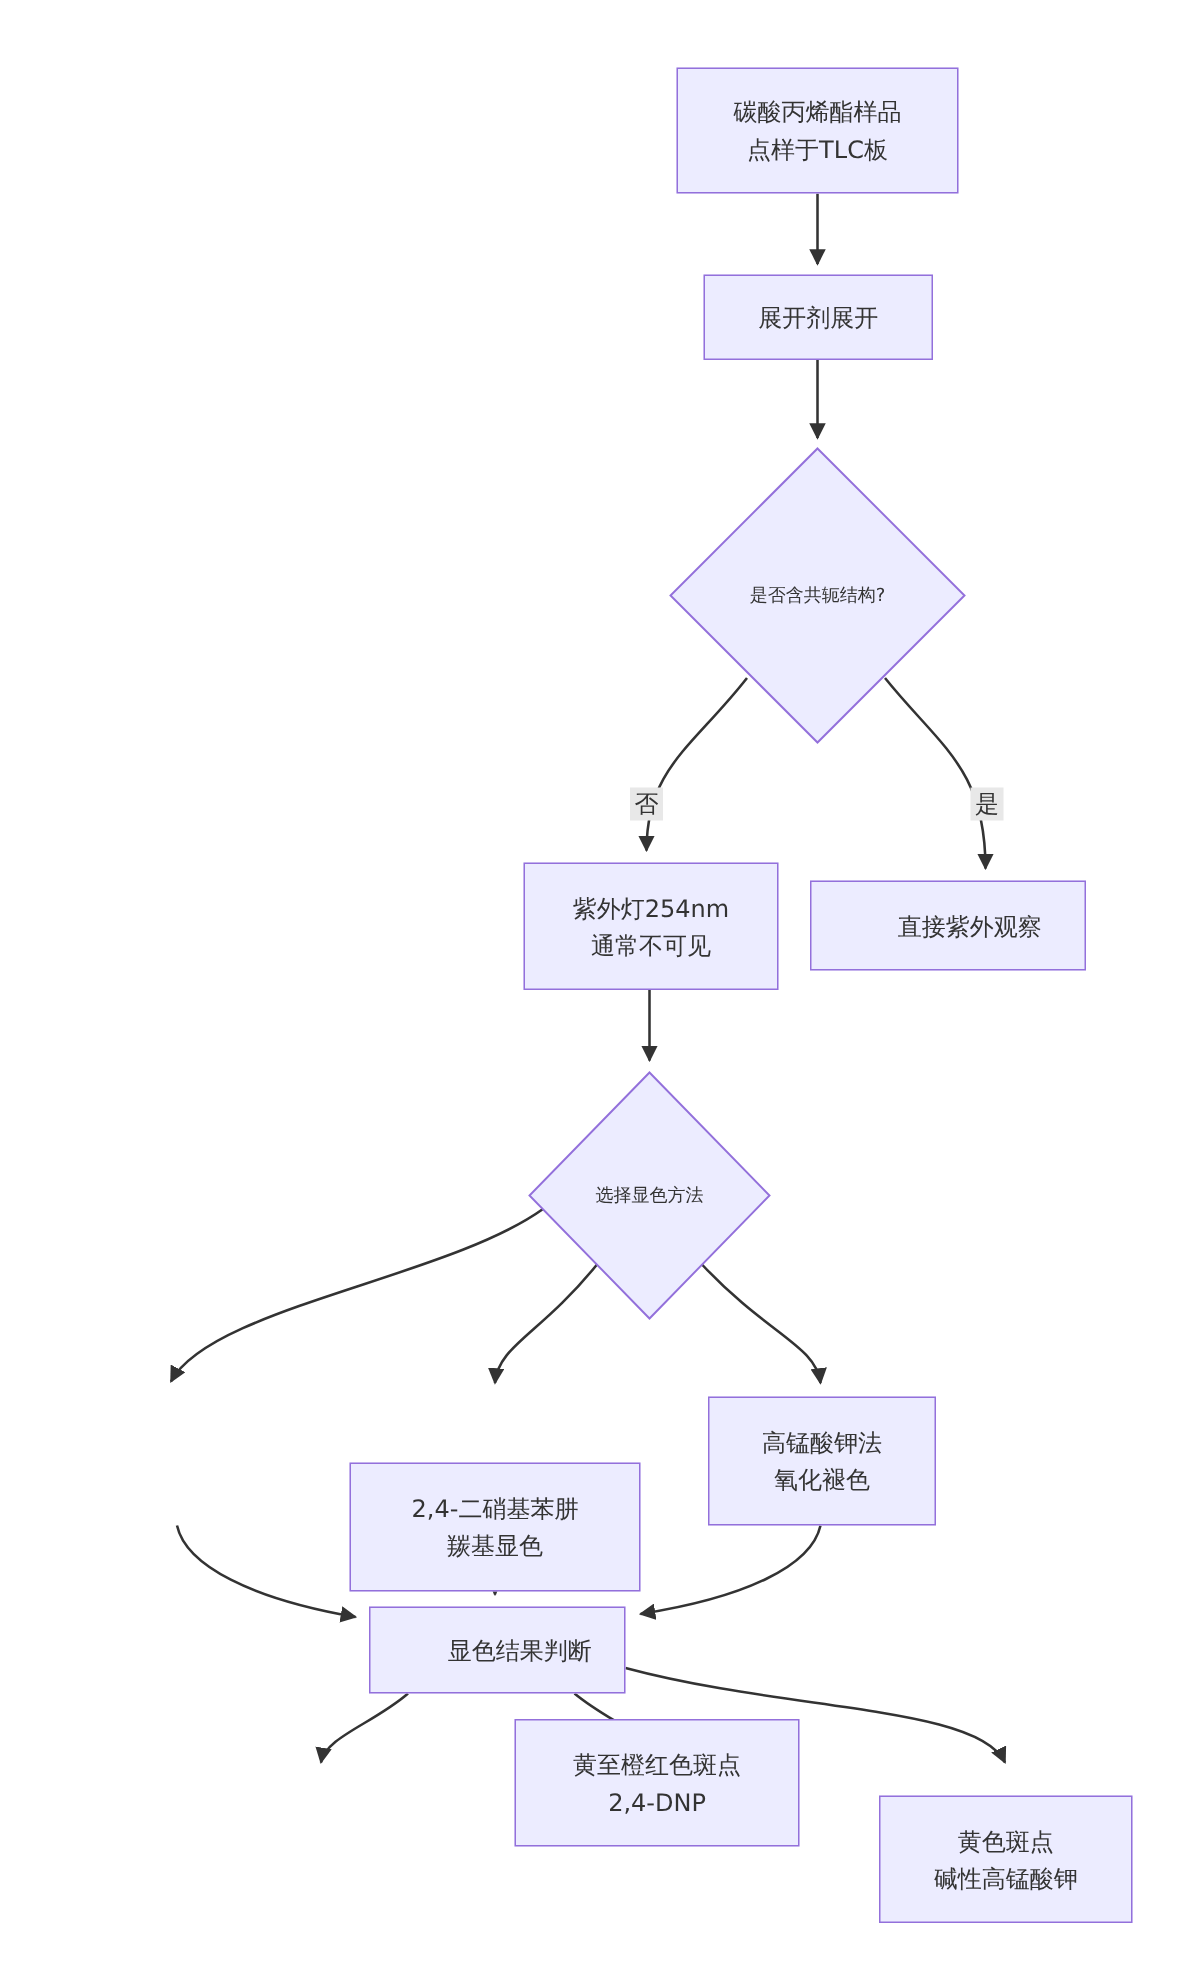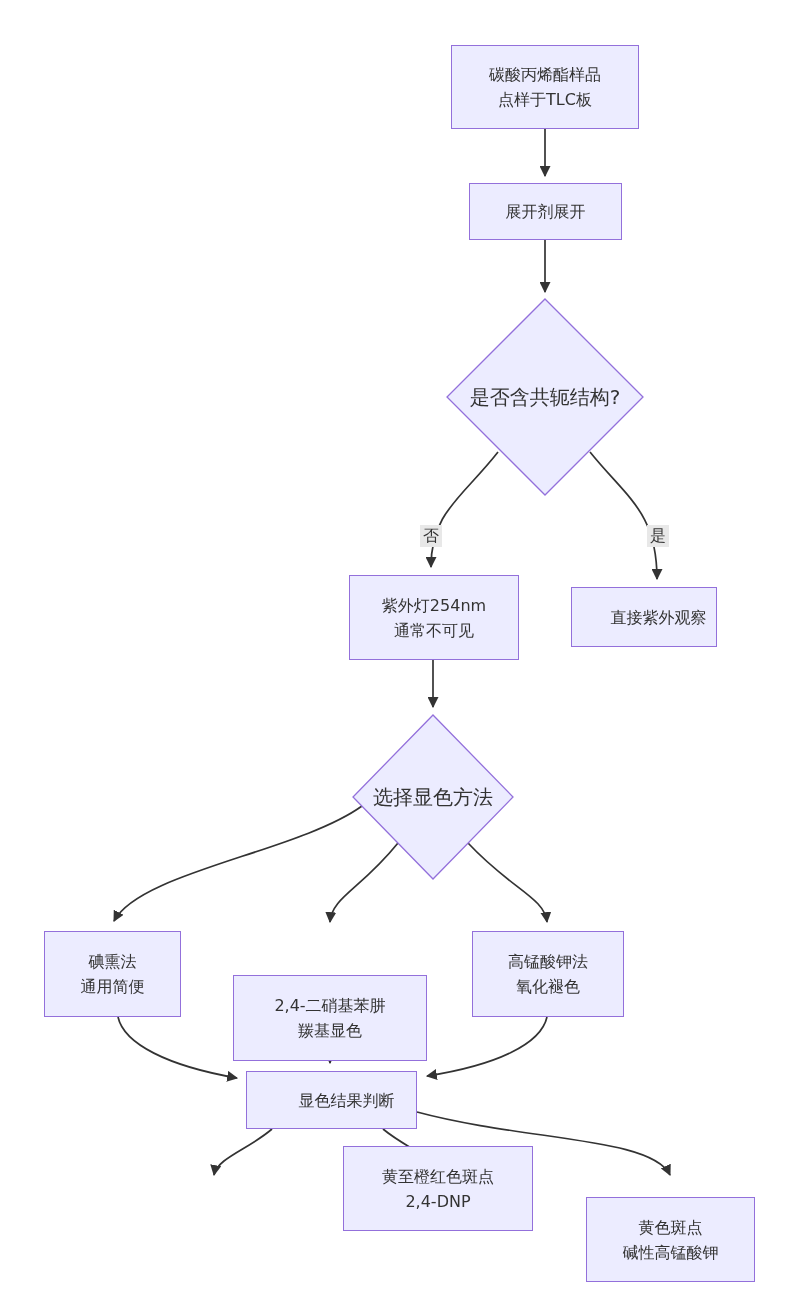--- a/index.html
+++ b/index.html
@@ -27,21 +27,21 @@
     align-items: center;
     justify-content: center;
     text-align: center;
     font-size: 16px;
     line-height: 25px;
     color: #333333;
   }
   .diamond-label {
     position: absolute;
     transform: translate(-50%, -50%);
-    font-size: 20px;
+    font-size: 12px;
     white-space: nowrap;
     color: #333333;
   }
   .edge-label {
     position: absolute;
     transform: translate(-50%, -50%);
     background: #e8e8e8;
     font-size: 16px;
     line-height: 22px;
     padding: 0 3px;
@@ -88,28 +88,24 @@
 
   <div class="node" style="left:469px; top:183px; width:153px; height:57px;">
     <span>展开剂展开</span>
   </div>
 
   <div class="node" style="left:349px; top:575px; width:170px; height:85px;">
     <span>紫外灯254nm</span>
     <span>通常不可见</span>
   </div>
 
-  <div class="node" style="left:571px; top:587px; width:146px; height:60px;padding-left:29px;">
+  <div class="node" style="left:540px; top:587px; width:184px; height:60px;padding-left:29px;">
     <span>直接紫外观察</span>
   </div>
 
-  <div class="node" style="left:44px; top:931px; width:137px; height:86px;">
-    <span>碘熏法</span>
-    <span>通用简便</span>
-  </div>
 
   <div class="node" style="left:233px; top:931px; width:194px; height:86px;margin-top:44px;">
     <span>2,4-二硝基苯肼</span>
     <span>羰基显色</span>
   </div>
 
   <div class="node" style="left:472px; top:931px; width:152px; height:86px;">
     <span>高锰酸钾法</span>
     <span>氧化褪色</span>
   </div>

